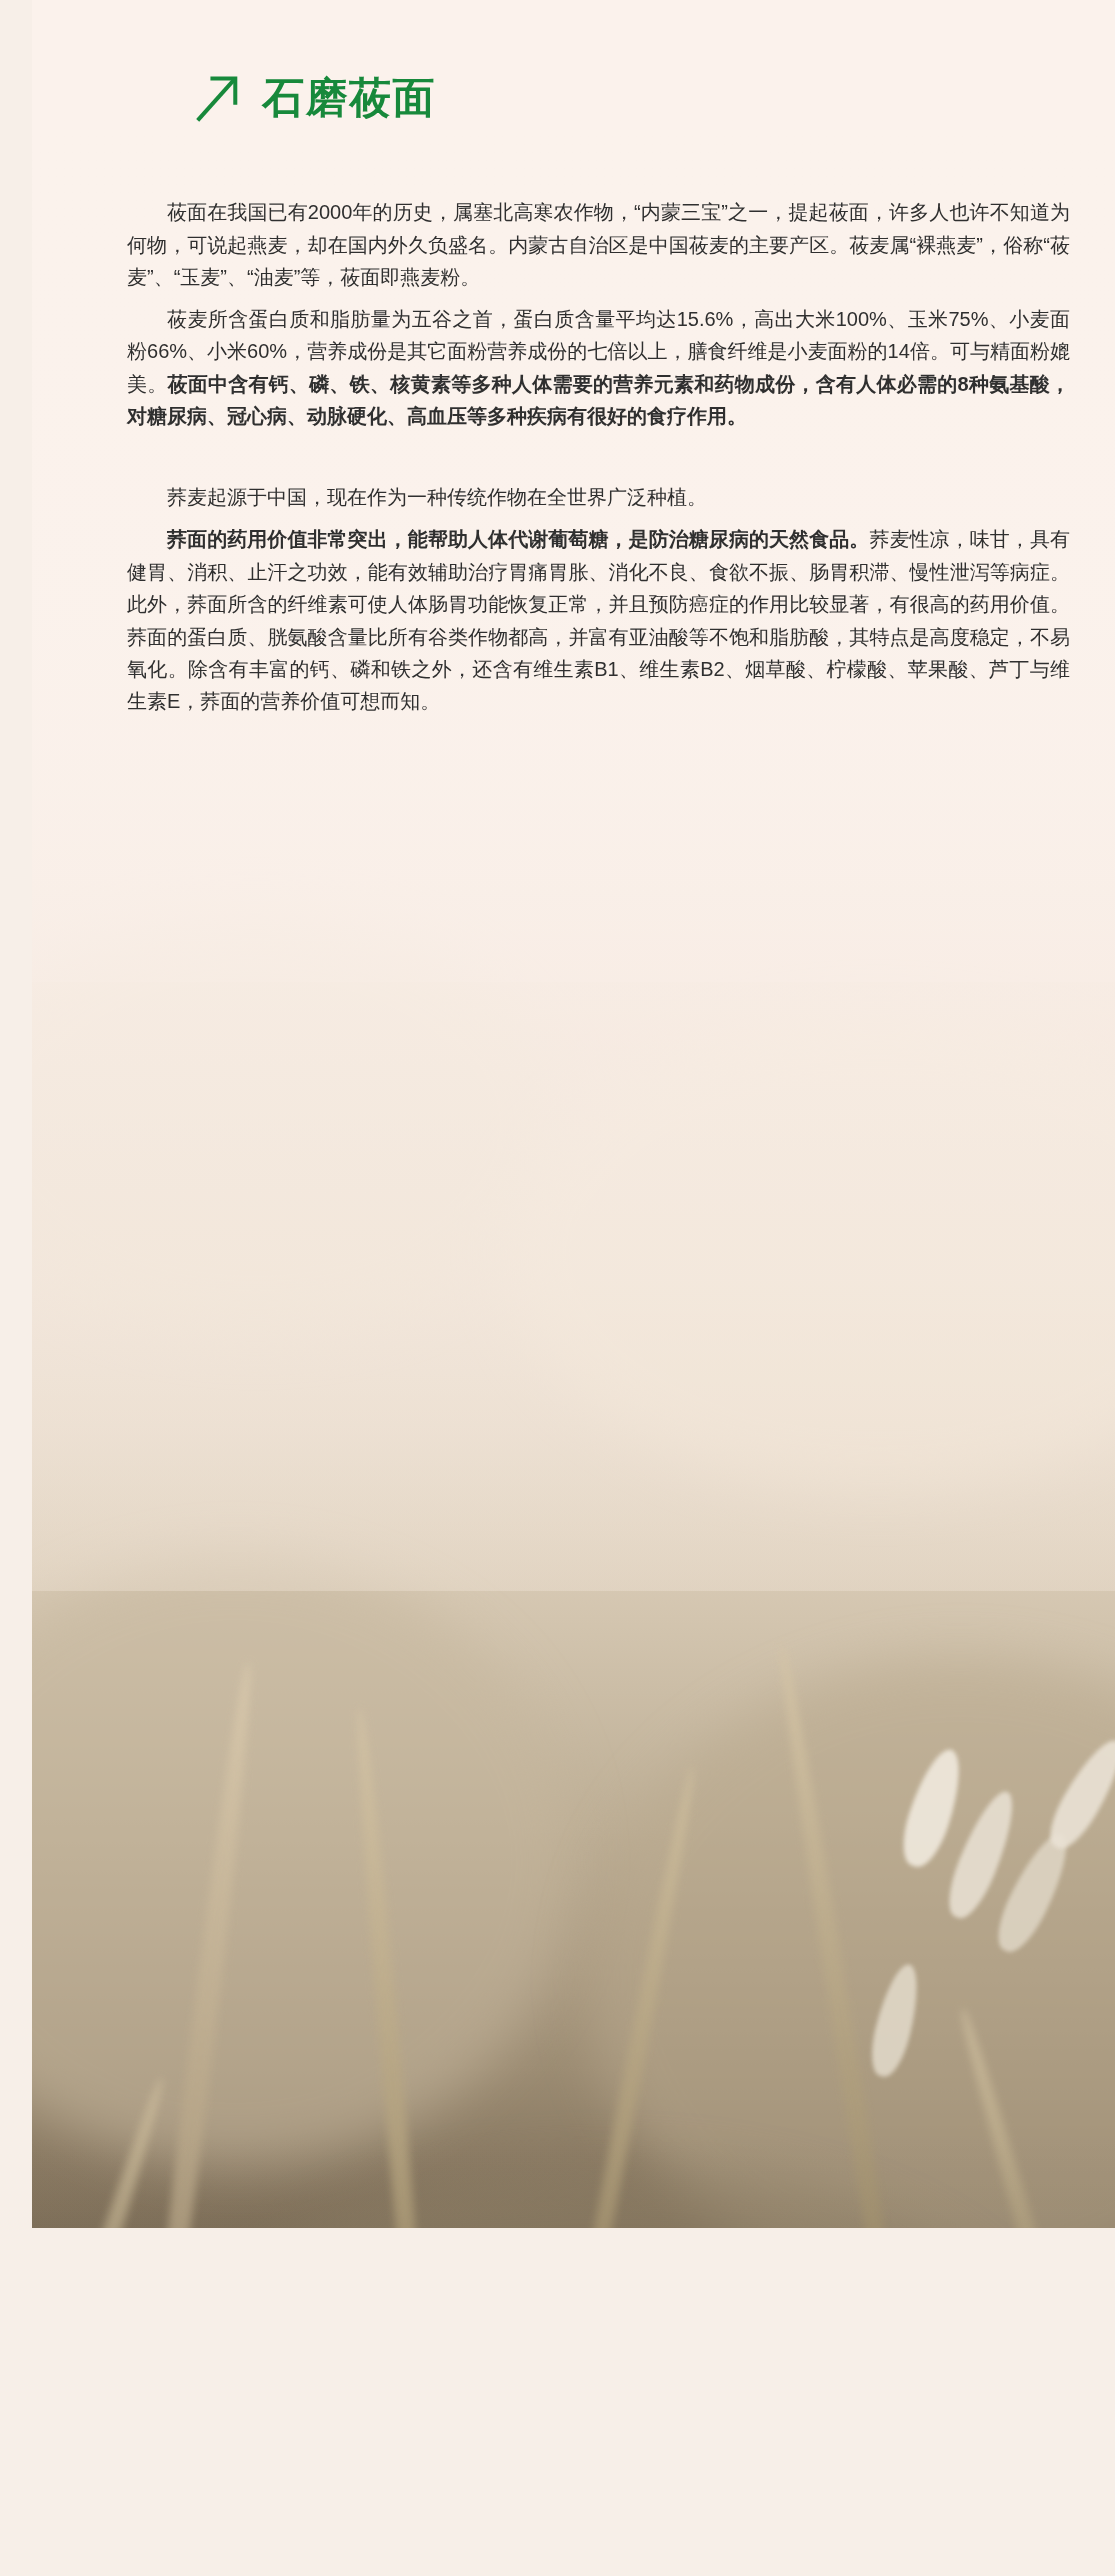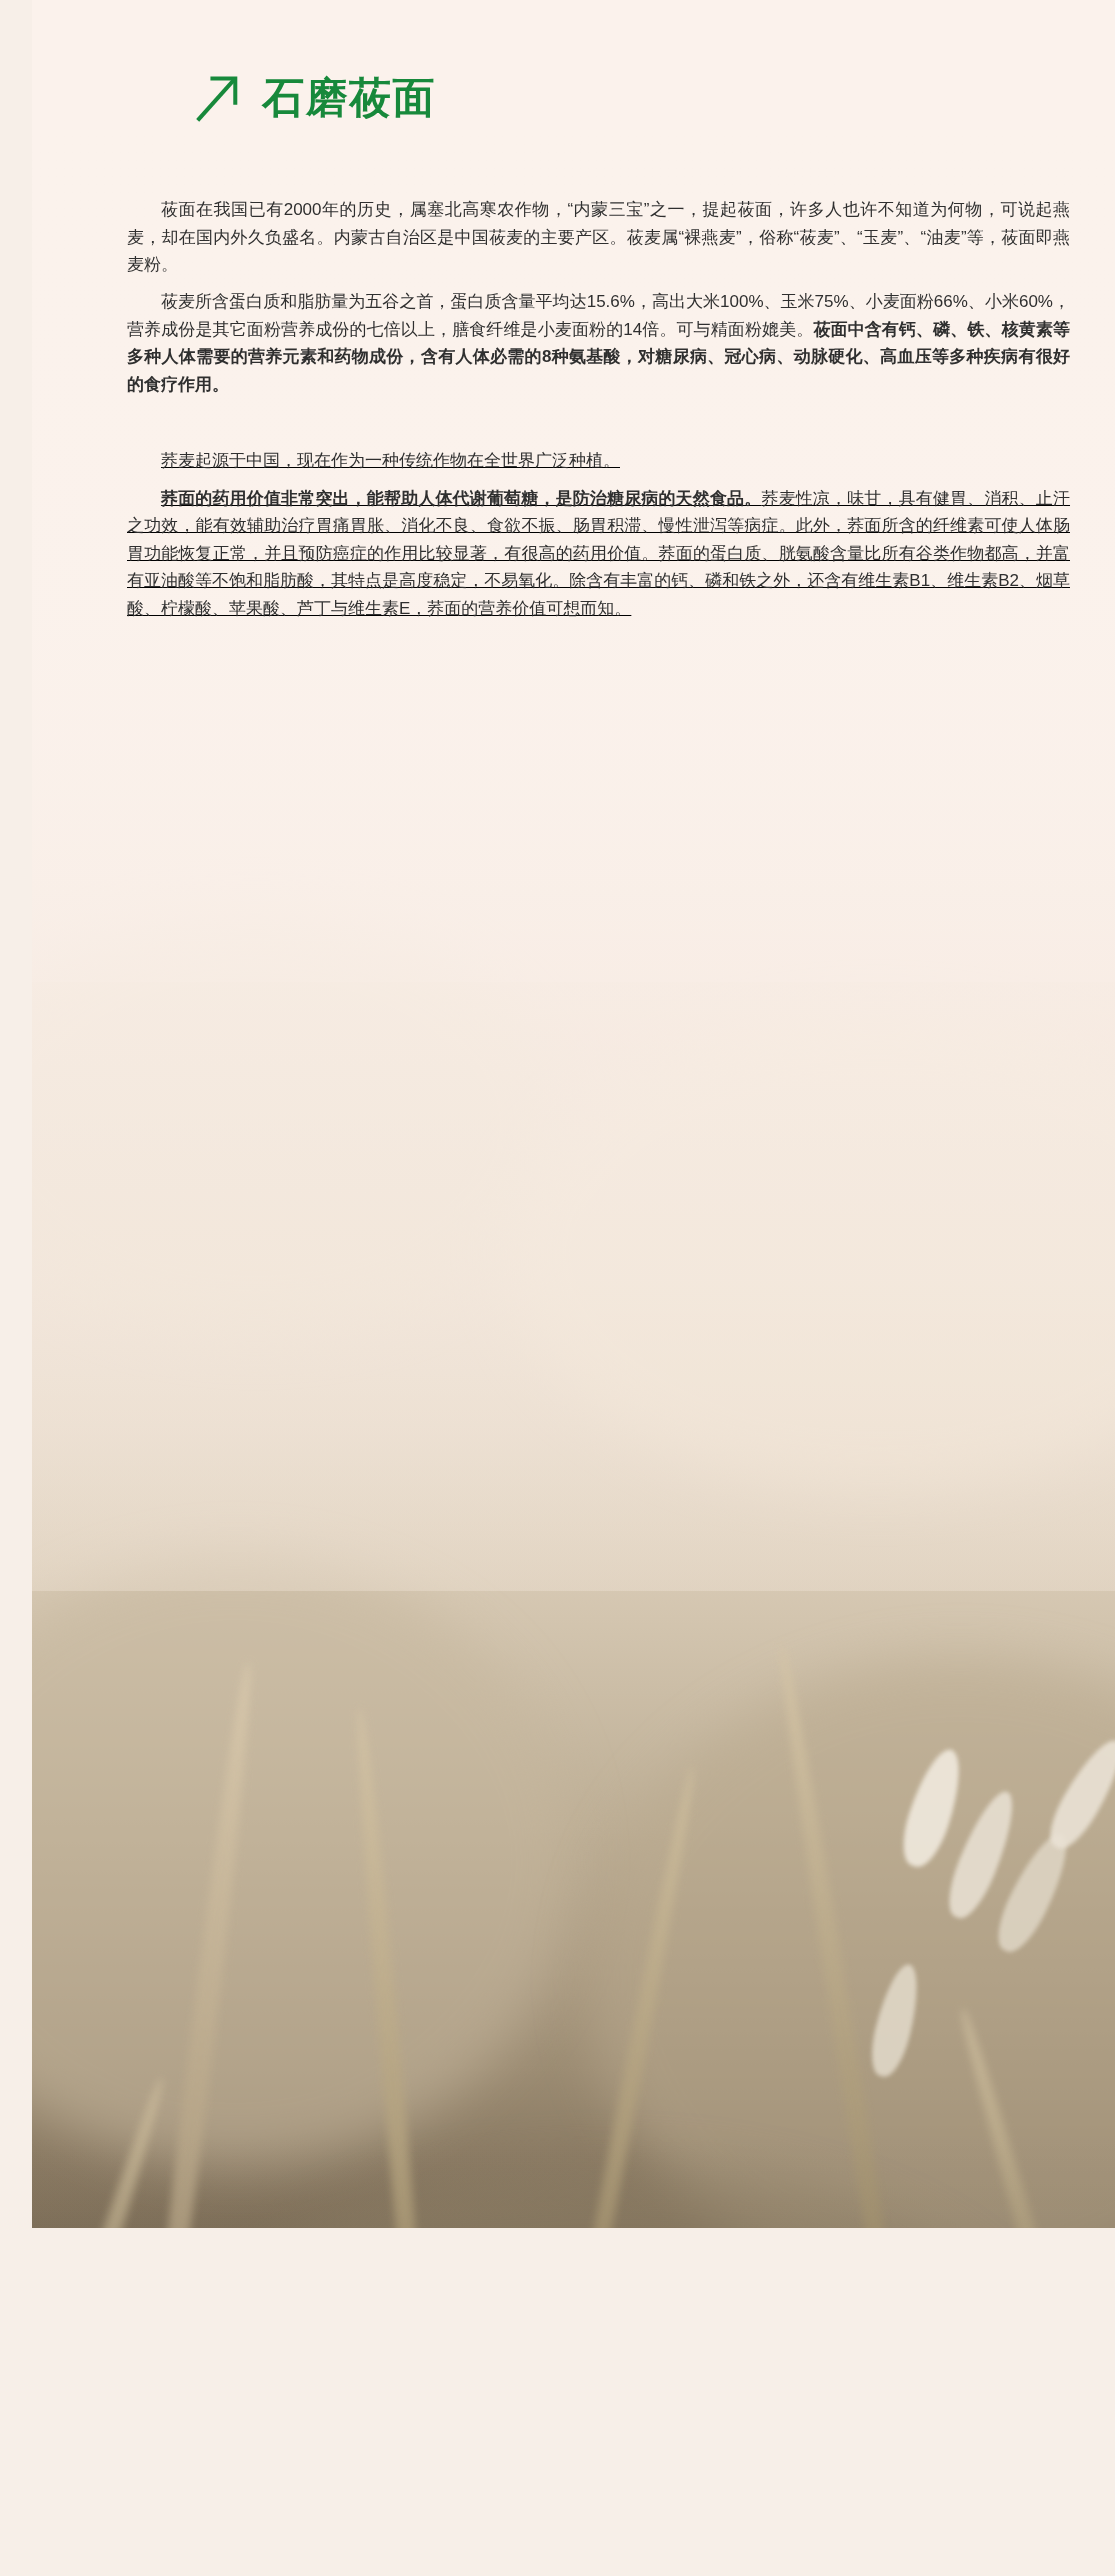--- a/index.html
+++ b/index.html
@@ -95,21 +95,21 @@
   .heading-text {
     font-size: 42px;
     font-weight: bold;
     color: #17893b;
     letter-spacing: 1.4px;
     line-height: 1;
     font-family: "Liberation Sans", sans-serif;
   }
 
   .para {
-    font-size: 17px;
+    font-size: 20px;
     line-height: 1.62;
     color: #2f2f2f;
     text-align: justify;
     text-justify: inter-ideograph;
     margin: 0;
   }
   .para + .para {
     margin-top: 9.5px;
   }
   .indent {
@@ -119,21 +119,21 @@
   #sec1 {
     padding: 0 78px 0 95px;
   }
   #sec1 .heading { margin-top: 49px; margin-left: 68px;}
   #sec1 .body { margin-top: 49px; }
 
   #sec2 {
     padding: 0 78px 0 95px;
   }
   #sec2 .heading { margin-top: 379px; margin-left: 68px;}
-  #sec2 .body { margin-top: 49px; text-decoration: underline; }
+  #sec2 .body { margin-top: 49px; }
 
   .bold-run { font-weight: bold; }
 </style>
 </head>
 <body>
 
 <div class="page">
 
   <div class="bg-layer">
 

